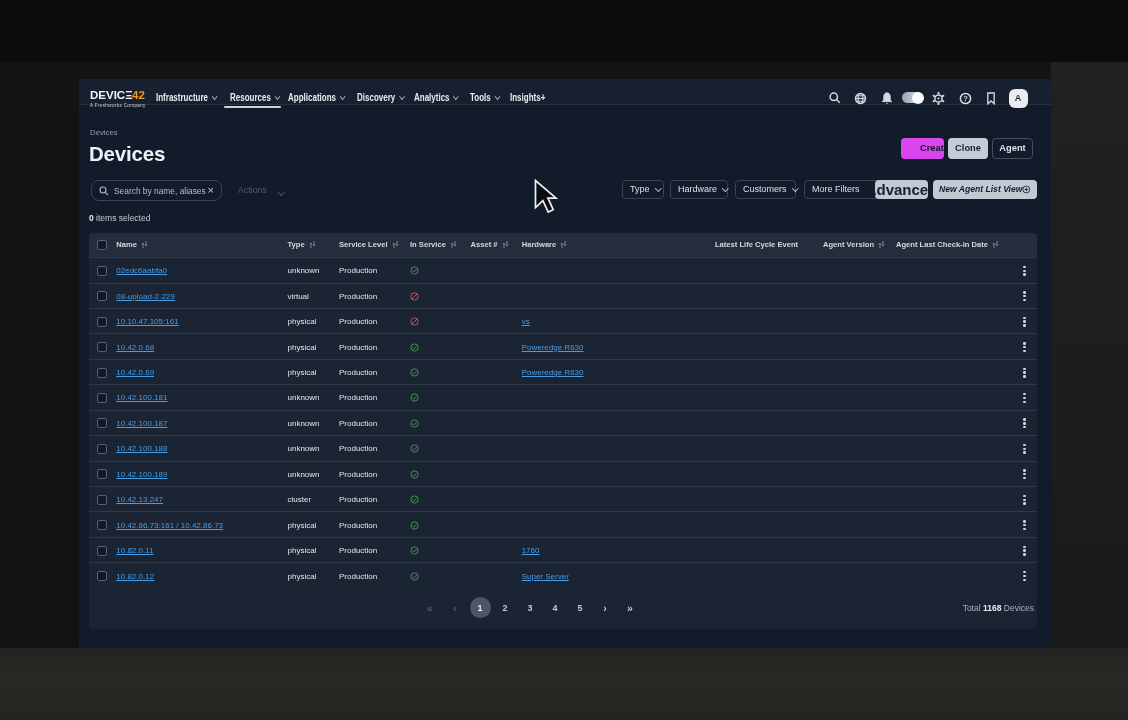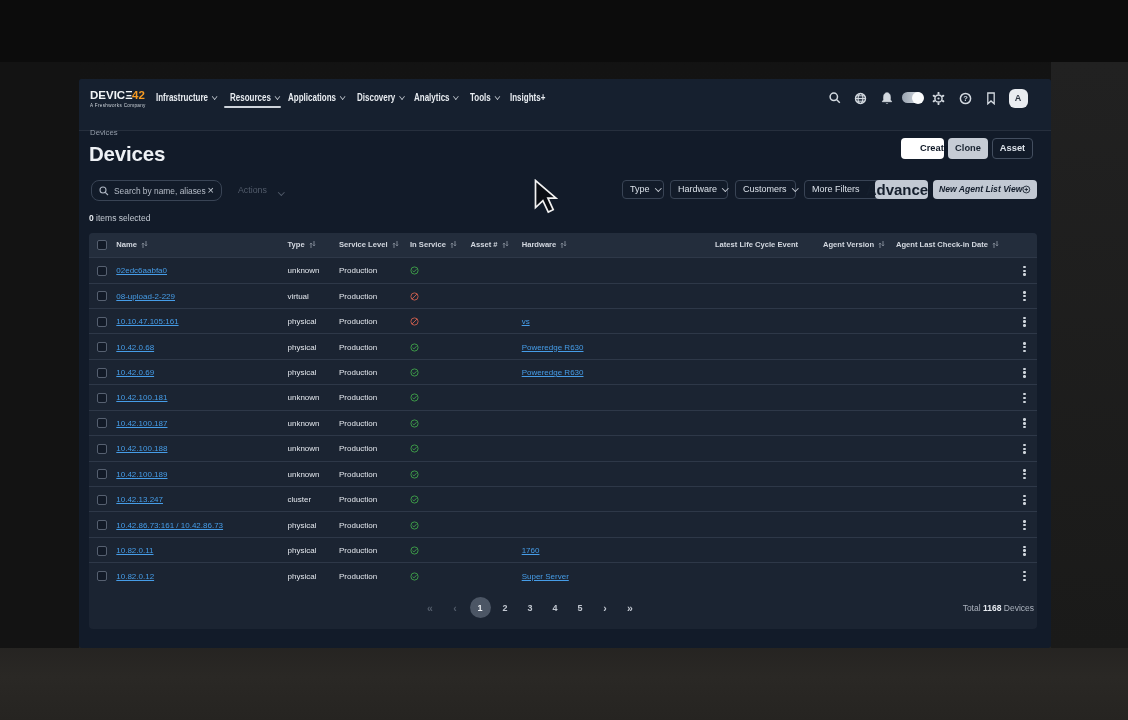--- a/index.html
+++ b/index.html
@@ -8,39 +8,39 @@
   font-family:"Liberation Sans", sans-serif;
   background:linear-gradient(180deg,#0e0e0e 0%,#131313 9%,#161616 55%,#1d1c1b 82%,#2a2825 94%,#262421 100%);
   position:relative;
 }
 .bg-top { position:absolute; left:0; top:0; width:1128px; height:62px; background:#0c0c0c; }
 .bg-right { position:absolute; left:1051px; top:62px; width:77px; height:586px; background:linear-gradient(180deg,#212121,#1a1a19); }
 .bg-left { position:absolute; left:0; top:62px; width:79px; height:586px; background:#131313; }
 .panel { position:absolute; left:79px; top:79px; width:972px; height:569px; background:#121b29; border-radius:3px; }
 
 
-.topbar { position:absolute; left:0; top:0; width:100%; height:52px; background:#16202f; border-bottom:1px solid rgba(255,255,255,0.07); border-radius:3px 3px 0 0; }
+.topbar { position:absolute; left:0; top:0; width:100%; height:26px; background:#16202f; border-bottom:1px solid rgba(255,255,255,0.07); border-radius:3px 3px 0 0; }
 .logo { position:absolute; left:11px; top:11px; }
 .logo-main { font-size:11.5px; font-weight:700; color:#f2f4f6; letter-spacing:0; line-height:11px; white-space:nowrap; }
 .logo-main .orange { color:#f59a23; }
 .logo-sub { font-size:4.6px; color:#cdd3da; letter-spacing:0.35px; margin-top:2px; white-space:nowrap; }
 .nav-item { position:absolute; top:13px; font-size:10px; font-weight:700; color:#e8ecf1; white-space:nowrap; transform:scaleX(0.8); transform-origin:left center; display:flex; align-items:center; }
 .caret { width:4.6px; height:4.6px; border-right:1.4px solid #c6ccd4; border-bottom:1.4px solid #c6ccd4; transform:rotate(45deg); margin-left:6px; margin-top:-3px; flex:none; }
 .underline { position:absolute; left:145px; top:27px; width:57px; height:1.8px; background:#cdd3db; border-radius:1px; }
 .ti { position:absolute; top:12.5px; }
 .toggle { position:absolute; left:823px; top:13px; width:21px; height:11px; background:linear-gradient(90deg,#9aa4b1,#dde2e8); border-radius:6px; }
 .toggle .knob { position:absolute; right:-1px; top:-0.5px; width:12px; height:12px; background:#fbfcfd; border-radius:50%; }
 .avatar { position:absolute; left:929.5px; top:9.5px; width:19px; height:19px; background:#e9ecf0; border-radius:6px; display:flex; align-items:center; justify-content:center; font-size:9px; font-weight:700; color:#2c3440; }
 
 
 .crumb { position:absolute; left:11px; top:49px; font-size:7.8px; color:#959eab; }
 .h1 { position:absolute; left:10px; top:63px; font-size:20.5px; font-weight:700; color:#eef1f5; letter-spacing:-0.2px; }
 .topbtns { position:absolute; right:18px; top:58.5px; display:flex; }
 .btn { height:21px; border-radius:4px; font-size:9.3px; font-weight:700; display:flex; align-items:center; justify-content:center; margin-left:4px; white-space:nowrap; }
-.btn-create { width:43px; background:#ffffff; color:#0f1826;padding-left:24px; }
+.btn-create { width:43px; background:#d946ef; color:#0f1826;padding-left:24px; }
 .btn-clone { width:40px; background:#c6ccd5; color:#18222f; }
 .btn-report { width:41px; background:transparent; border:1px solid #434e5f; color:#dde3ea; }
 
 
 .search { position:absolute; left:12px; top:101px; width:131px; height:21px; border:1px solid #394455; border-radius:8px; display:flex; align-items:center; padding:0 7px; }
 .search .ph { font-size:8.4px; color:#b6bdc8; margin-left:5px; white-space:nowrap; }
 .search .x { margin-left:auto; font-size:11px; color:#c2c9d2; margin-top:-1px; }
 .actions { position:absolute; left:159px; top:106px; font-size:8.8px; color:#525c6b; display:flex; align-items:flex-end; }
 .actions .caret { border-color:#525c6b; margin-left:12px; margin-top:-1px; }
 .pill { position:absolute; top:100.5px; height:19.5px; border:1px solid #394455; border-radius:4px; color:#dbe1e9; font-size:9px; display:flex; align-items:center; justify-content:space-between; padding:0 7px; white-space:nowrap; }
@@ -136,21 +136,21 @@
         <path d="M1.8 1 L8.2 1 L8.2 11.8 L5 8.9 L1.8 11.8 Z" fill="none" stroke="#d3d9e0" stroke-width="1.3"></path>
       </svg>
     <div class="avatar">A</div>
   </div>
 
   <div class="crumb">Devices</div>
   <div class="h1">Devices</div>
   <div class="topbtns">
     <div class="btn btn-create">Create</div>
     <div class="btn btn-clone">Clone</div>
-    <div class="btn btn-report">Asset</div>
+    <div class="btn btn-report">Agent</div>
   </div>
 
   <div class="search">
     <svg width="10" height="10" viewBox="0 0 10 10">
         <circle cx="4" cy="4" r="3" fill="none" stroke="#aeb6c2" stroke-width="1.1"></circle>
         <line x1="6.3" y1="6.3" x2="9" y2="9" stroke="#aeb6c2" stroke-width="1.1"></line>
       </svg>
     <span class="ph">Search by name, aliases</span>
     <span class="x">×</span>
   </div>

